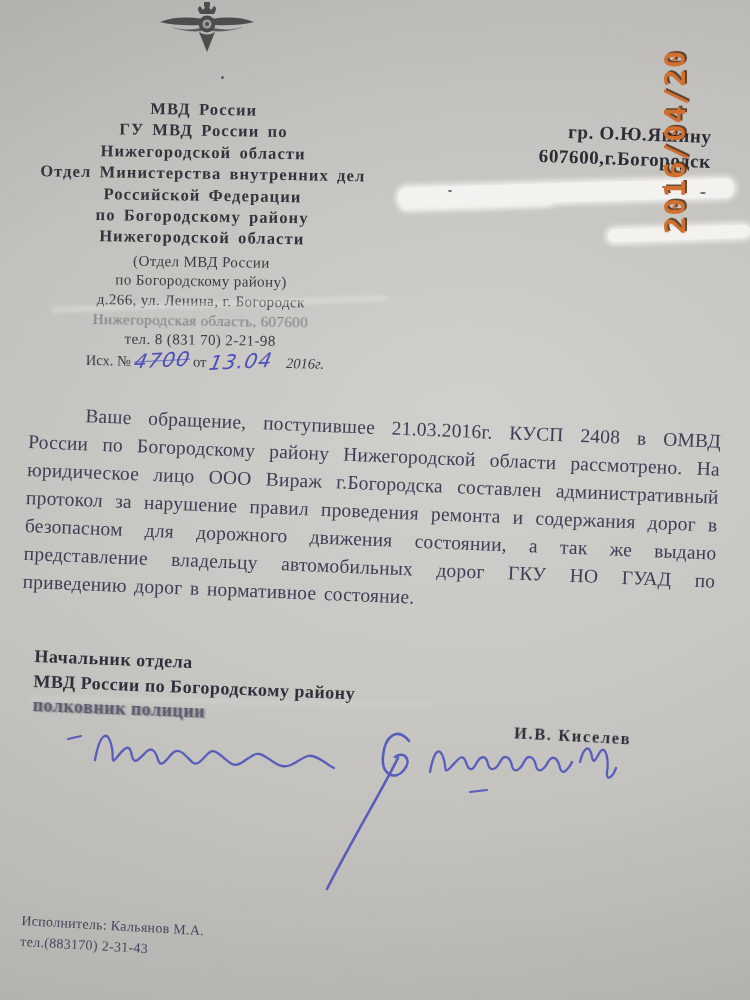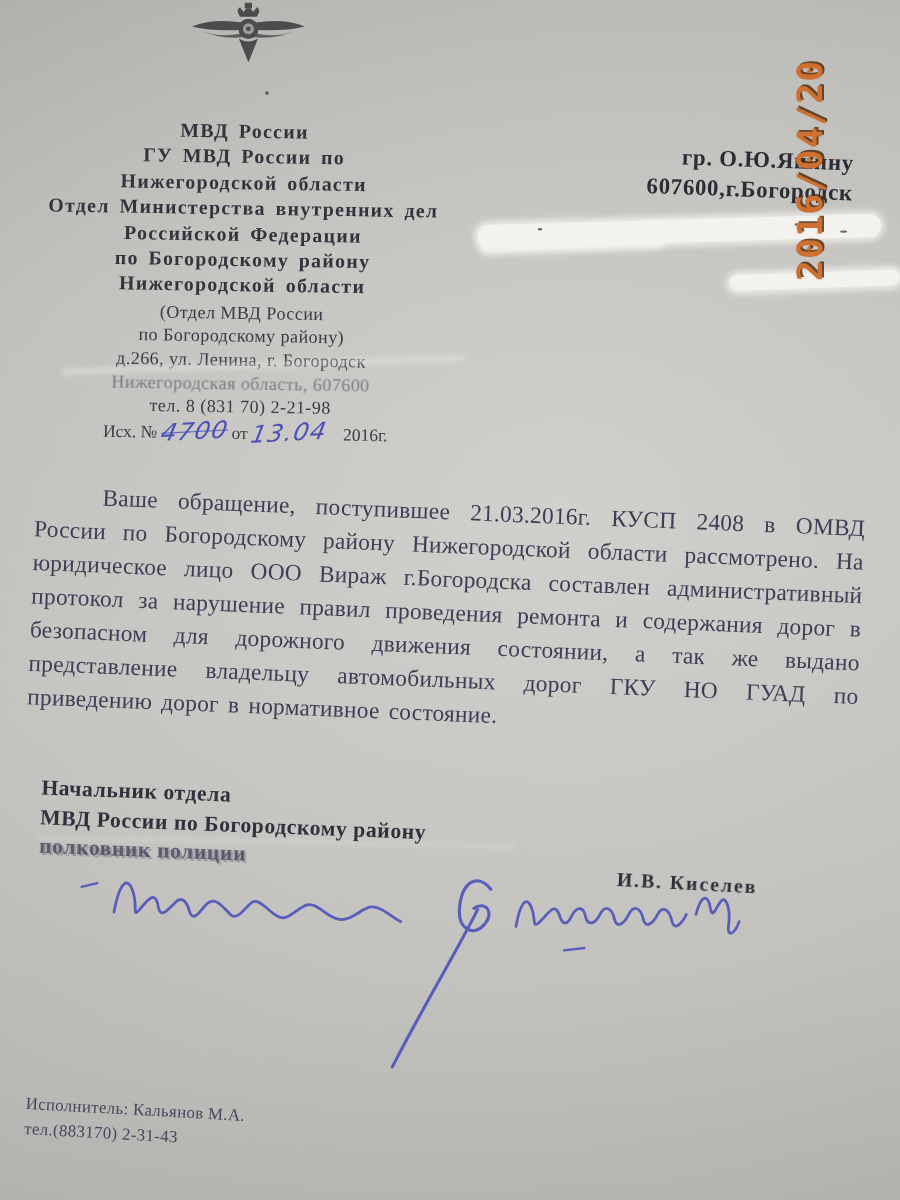--- a/index.html
+++ b/index.html
@@ -98,21 +98,21 @@
     <div class="lh-r" style="margin-top:4px;">(Отдел МВД России</div>
     <div class="lh-r">по Богородскому району)</div>
     <div class="lh-r">д.266, ул. Ленина, г. Богородск</div>
     <div class="lh-r lh-faded">Нижегородская область, 607600</div>
     <div class="lh-r">тел. 8 (831 70) 2-21-98</div>
     <div id="outgoing">
       <span>Исх. №</span>
       <span class="hw num">4700</span>
       <span>от</span>
       <span class="hw">13.04</span>
-      <span style="margin-left:10px;">2016г.</span>
+      <span style="margin-left:10px;font-style:italic;">2016г.</span>
     </div>
   </div>
 
   <div id="recipient" class="abs">
     <div>гр. О.Ю.Яшину</div>
     <div>607600,г.Богородск</div>
   </div>
 
   <div id="wo1" class="abs whiteout"></div>
   <div id="wo1b" class="abs whiteout"></div>

